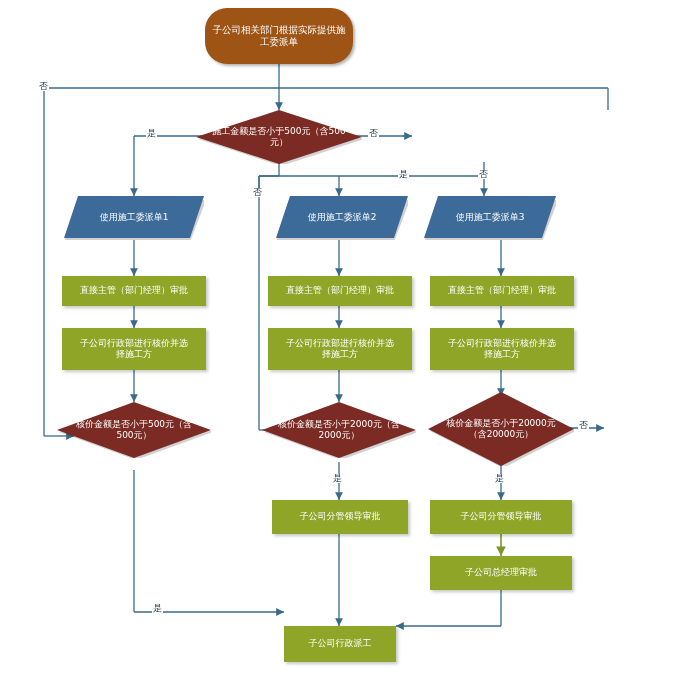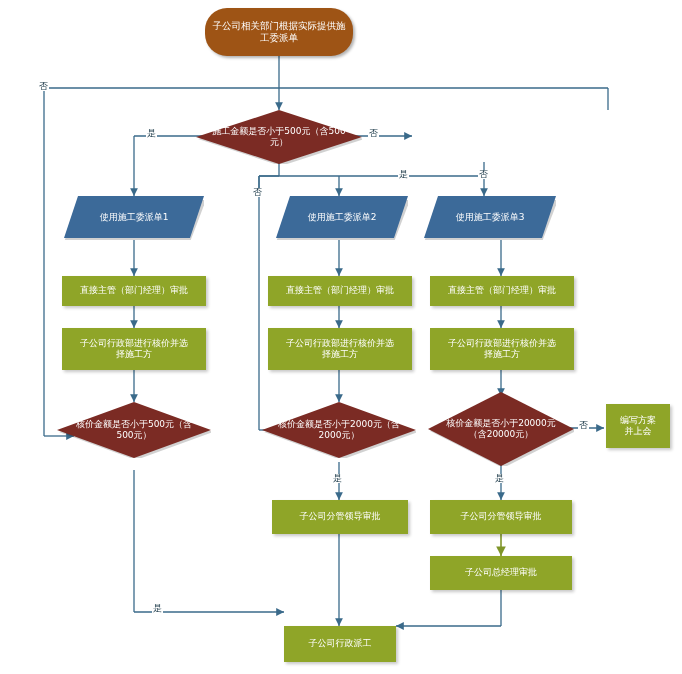--- a/index.html
+++ b/index.html
@@ -102,21 +102,21 @@
       <path d="M570,428 L604,428" marker-end="url(#ar)"></path>
 
       <path d="M259,176 L259,430"></path>
       <path d="M259,430 L275,430"></path>
     </g>
     <g fill="none" stroke="#7f9528" stroke-width="1.6">
       <path d="M501,534 L501,556" marker-end="url(#arg)"></path>
     </g>
   </svg>
 
-  <div class="node terminator" style="left:205px;top:8px;width:148px;height:48px;justify-content:center;">
+  <div class="node terminator" style="left:205px;top:8px;width:148px;height:56px;justify-content:center;">
     <span>子公司相关部门根据实际提供施工委派单</span>
   </div>
 
   <div class="node diamond" style="left:196px;top:110px;width:166px;height:54px;">
     <svg class="dshape" viewBox="0 0 166 54" preserveAspectRatio="none">
       <polygon points="85,4 168,29 85,56 2,29" fill="#000" opacity="0.18"></polygon>
       <polygon points="83,0 166,27 83,54 0,27" fill="#7b2b24"></polygon>
     </svg>
     <span class="dtext">施工金额是否小于500元（含500元）</span>
   </div>
@@ -183,23 +183,20 @@
   </div>
 
   <div class="node diamond" style="left:428px;top:392px;width:146px;height:74px;">
     <svg class="dshape" viewBox="0 0 146 74" preserveAspectRatio="none">
       <polygon points="75,4 148,39 75,76 2,39" fill="#000" opacity="0.18"></polygon>
       <polygon points="73,0 146,37 73,74 0,37" fill="#7b2b24"></polygon>
     </svg>
     <span class="dtext">核价金额是否小于20000元（含20000元）</span>
   </div>
 
-  <div class="node process" style="left:606px;top:404px;width:64px;height:44px;">
-    <span>编写方案并上会</span>
-  </div>
 
   <div class="node process" style="left:272px;top:500px;width:136px;height:34px;">
     <span>子公司分管领导审批</span>
   </div>
   <div class="node process" style="left:430px;top:500px;width:142px;height:34px;">
     <span>子公司分管领导审批</span>
   </div>
   <div class="node process" style="left:430px;top:556px;width:142px;height:34px;">
     <span>子公司总经理审批</span>
   </div>

